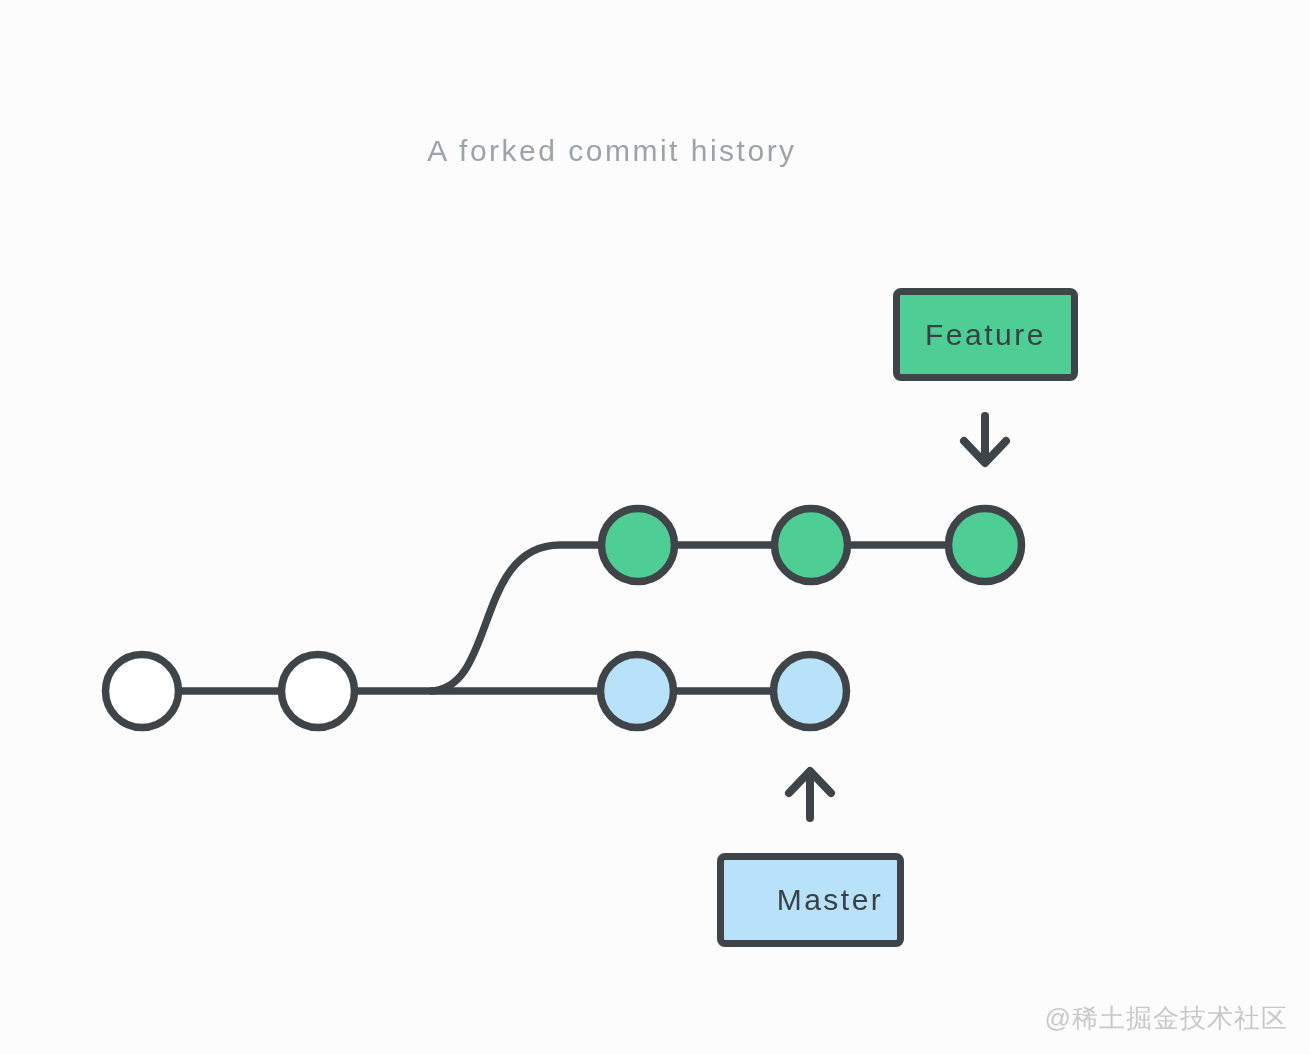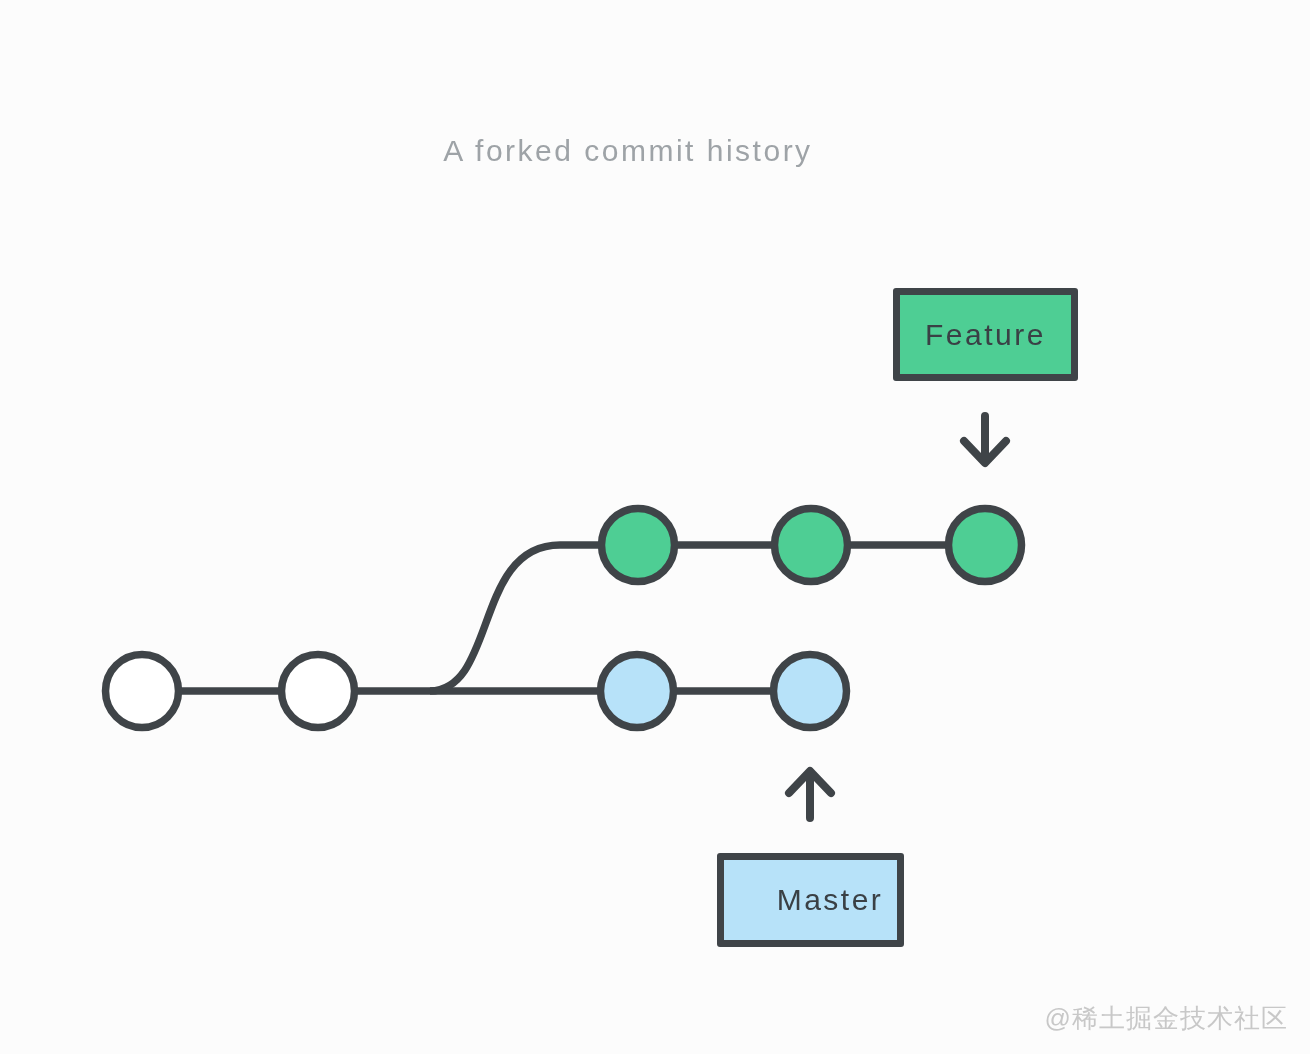--- a/index.html
+++ b/index.html
@@ -40,34 +40,34 @@
   .node-green { fill: var(--green); }
   .arrow {
     stroke: var(--stroke);
     stroke-width: 8;
     fill: none;
     stroke-linecap: round;
     stroke-linejoin: round;
   }
   .page-title {
     position: absolute;
-    left: 16px;
+    left: 0;
     top: 134px;
     width: 1224px;
     text-align: center;
     font-size: 30px;
     font-weight: 400;
     letter-spacing: 2.5px;
     color: var(--title-gray);
   }
   .label-box {
     position: absolute;
     box-sizing: border-box;
     border: 7px solid var(--stroke);
-    border-radius: 3px;
+    border-radius: 8px;
     display: flex;
     align-items: center;
     justify-content: center;
     font-size: 30px;
     letter-spacing: 2.5px;
     color: var(--label-text);
   }
   .label-box.feature {
     left: 893px; top: 288px;
     width: 185px; height: 93px;

